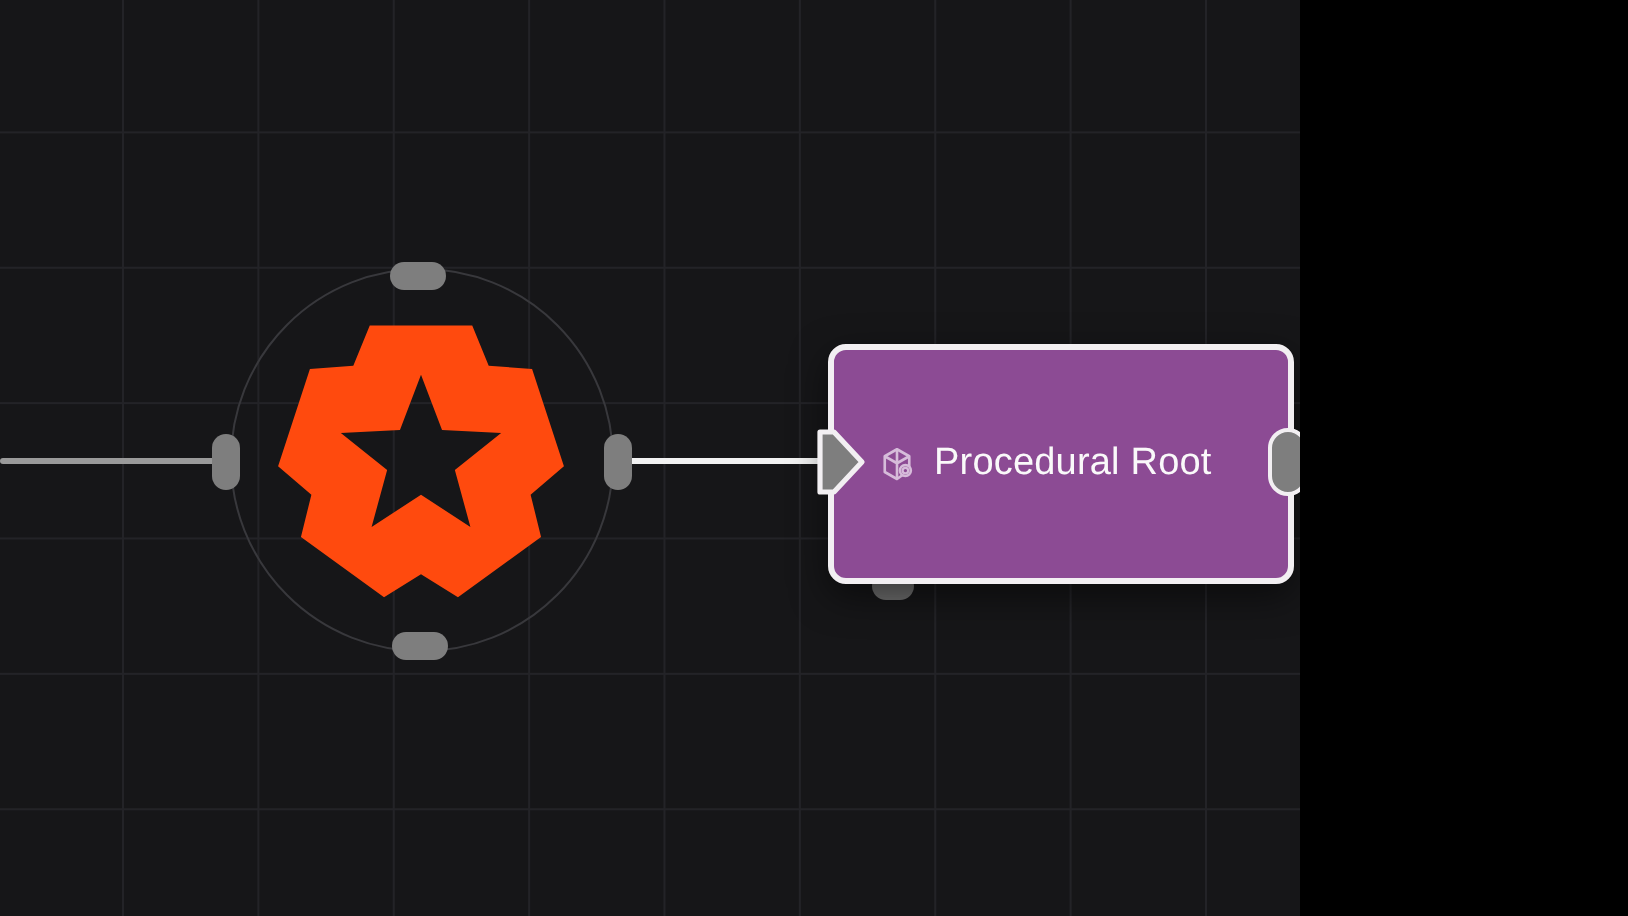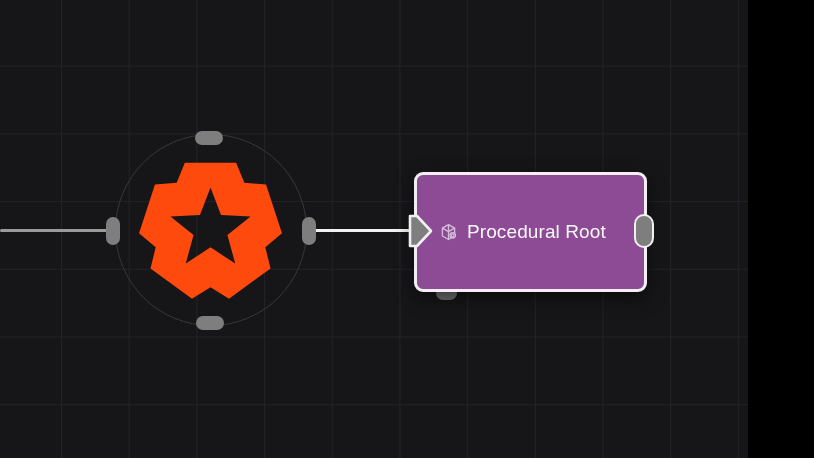--- a/index.html
+++ b/index.html
@@ -3,21 +3,21 @@
 <meta charset="utf-8">
 <style>
   :root{
     --canvas-bg:#161618; --grid-line:#232327; --accent-orange:#FF4A0E;
     --node-purple:#8C4B94; --node-border:#F2EFF2; --port-gray:#7E7E7E;
     --port-dark-gray:#6E6E6E; --wire-bright:#F2F2F2; --wire-dim:#9A9A9A;
     --circle-ring:#38383C; --label-text:#FAF9FA; --icon-lavender:#D6BCDA;
   }
   html,body{margin:0;padding:0;background:#000;}
   .canvas{
-    position:relative; width:748px; height:458px; overflow:hidden;
+    position:relative; width:650px; height:458px; overflow:hidden;
     background-color:var(--canvas-bg);
     background-image:
       linear-gradient(to right, var(--grid-line) 1px, transparent 1px),
       linear-gradient(to bottom, var(--grid-line) 1px, transparent 1px);
     background-size:67.7px 67.7px;
     background-position:61px 65.7px;
     font-family:"Liberation Sans", sans-serif;
   }
   .wire{position:absolute; height:3px; border-radius:1.5px;}
   .wire-left{left:0; top:229px; width:108px; background:var(--wire-dim);}

